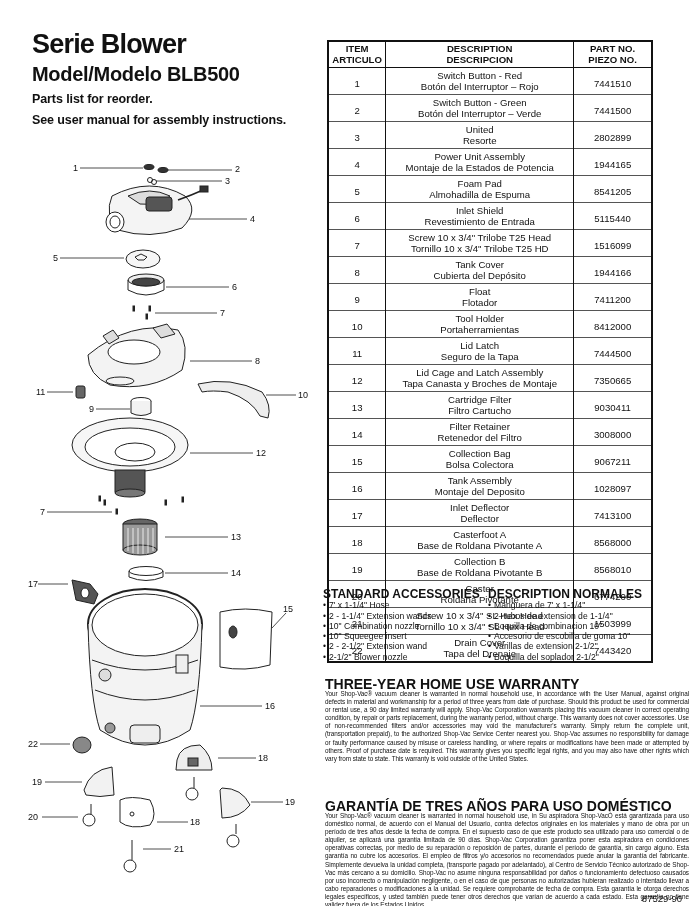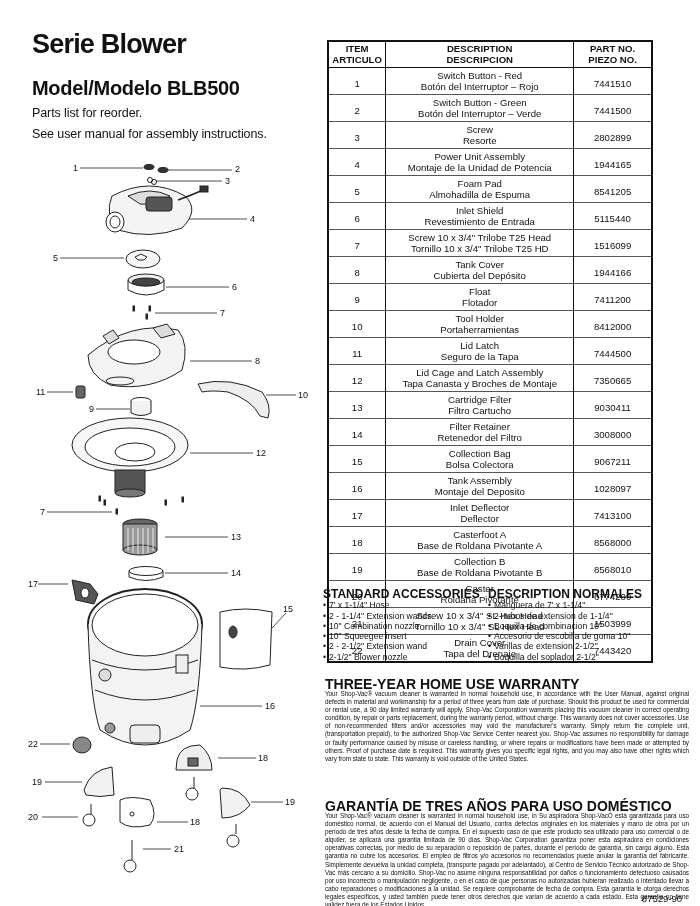--- a/index.html
+++ b/index.html
@@ -7,24 +7,24 @@
     width: 700px; height: 906px; position: relative; overflow: hidden;
     font-family: "DejaVu Sans", "Liberation Sans", sans-serif; color: #111;
   }
   .title-block { position: absolute; left: 32px; top: 30px; width: 290px; }
   .title-main {
     font-family: "Liberation Sans", sans-serif; font-weight: bold;
     font-size: 27px; line-height: 29px; letter-spacing: -0.8px; margin: 0;
   }
   .title-model {
     font-family: "Liberation Sans", sans-serif; font-weight: bold;
-    font-size: 20px; line-height: 24px; margin: 17px 0 0 0; letter-spacing: -0.3px;
+    font-size: 20px; line-height: 24px; margin: 3px 0 0 0; letter-spacing: -0.3px;
   }
   .title-sub {
-    font-family: "Liberation Sans", sans-serif; font-weight: normal;
+    font-family: "Liberation Sans", sans-serif; font-weight: bold;
     font-size: 12.5px; line-height: 15px; margin: 6px 0 0 0; letter-spacing: -0.1px;
   }
   .callout {
     position: absolute; font-family: "Liberation Sans", sans-serif;
     font-size: 9px; line-height: 10px; color: #111;
   }
 
   
   .parts-table {
     position: absolute; left: 327px; top: 40px; width: 326px;
@@ -294,34 +294,34 @@
         </td>
         <td class="col-part">
           <span class="desc-line">7441500</span>
         </td>
       </tr>
       <tr>
         <td class="col-item">
           <span class="desc-line">3</span>
         </td>
         <td class="col-desc">
-          <span class="desc-line">Screw</span>
+          <span class="desc-line">United</span>
           <span class="desc-line">Resorte</span>
         </td>
         <td class="col-part">
           <span class="desc-line">2802899</span>
         </td>
       </tr>
       <tr>
         <td class="col-item">
           <span class="desc-line">4</span>
         </td>
         <td class="col-desc">
           <span class="desc-line">Power Unit Assembly</span>
-          <span class="desc-line">Montaje de la Unidad de Potencia</span>
+          <span class="desc-line">Montaje de la Estados de Potencia</span>
         </td>
         <td class="col-part">
           <span class="desc-line">1944165</span>
         </td>
       </tr>
       <tr>
         <td class="col-item">
           <span class="desc-line">5</span>
         </td>
         <td class="col-desc">

